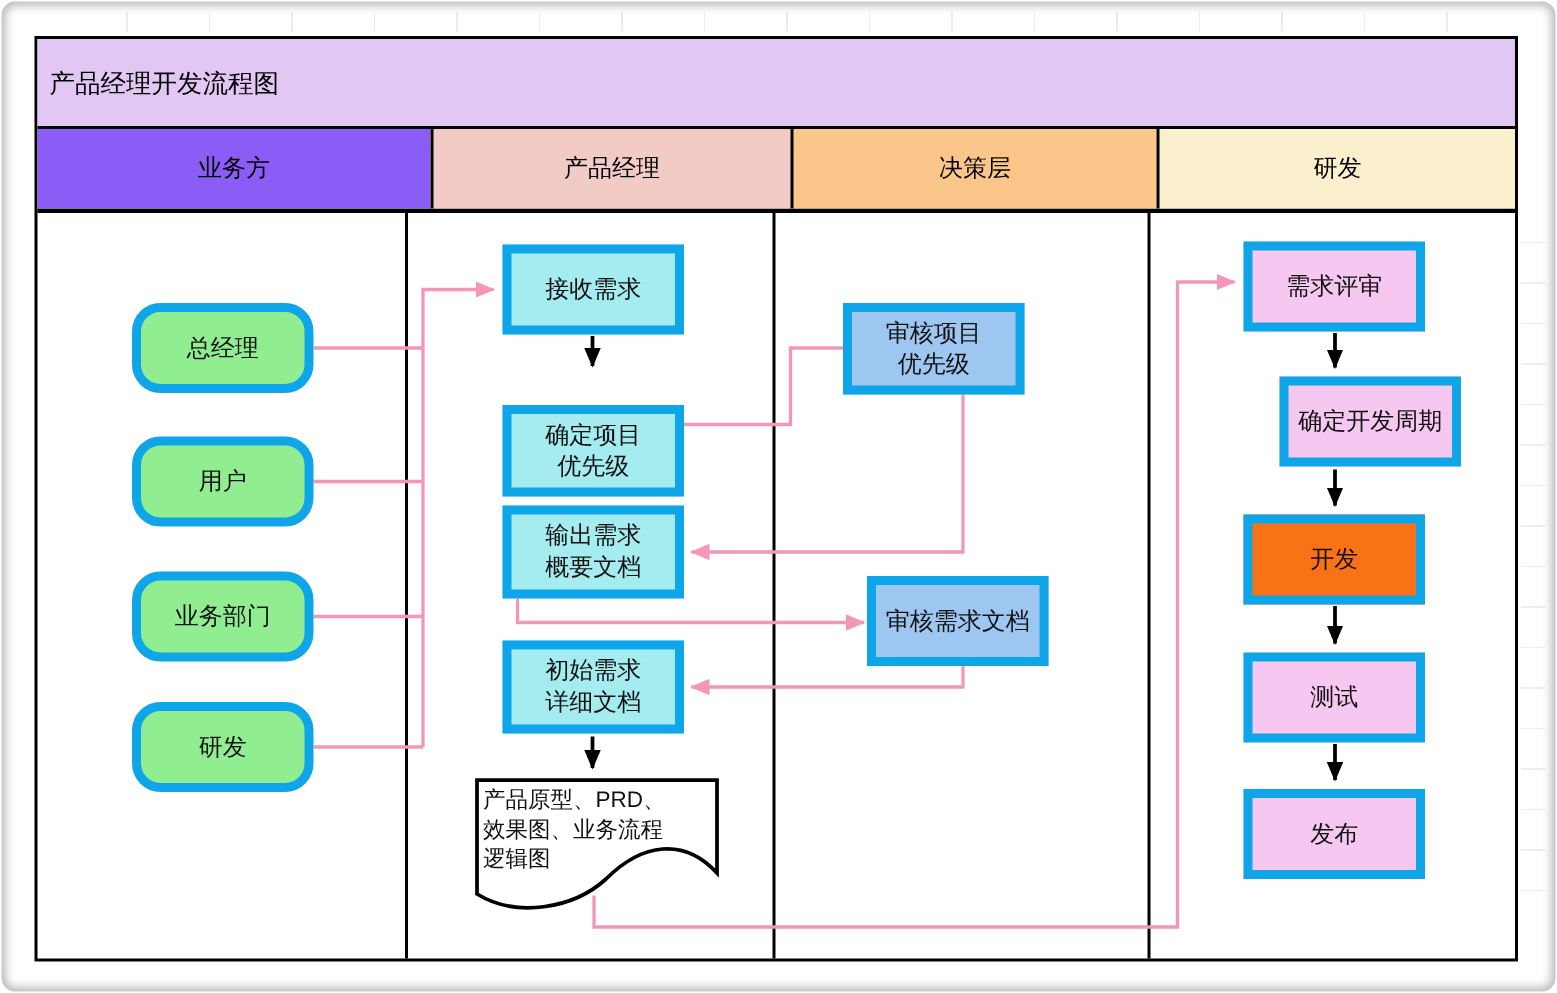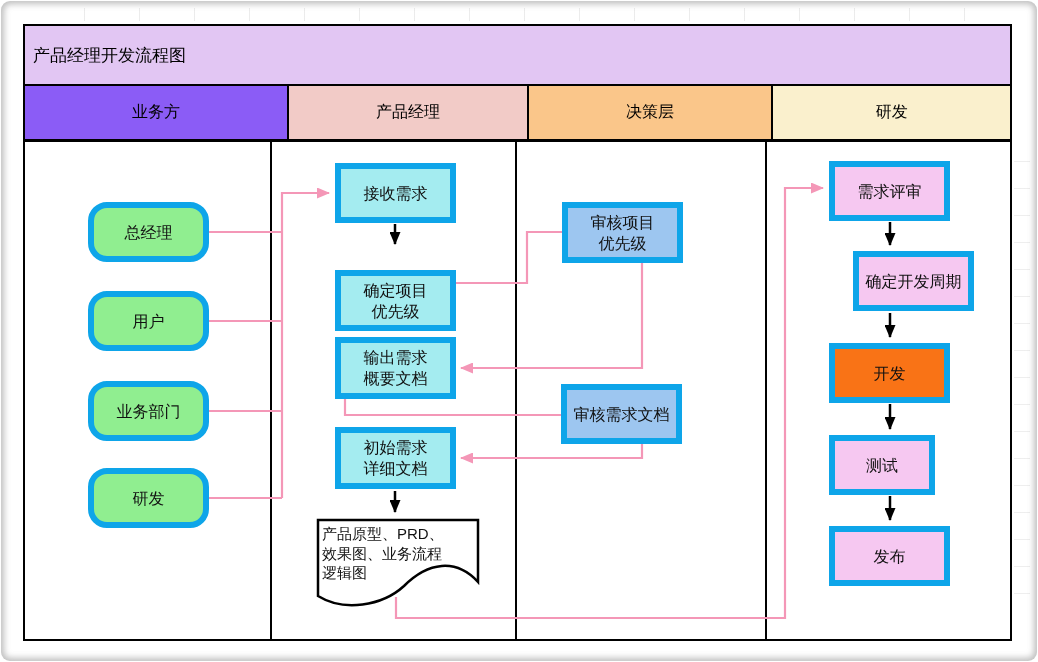--- a/index.html
+++ b/index.html
@@ -128,22 +128,22 @@
 
   <svg class="docshape" style="left:316px;top:518px;" width="164" height="96" viewBox="0 0 164 96">
     <path d="M2,2 L162,2 L162,64 C140,40 112,44 88,68 C66,88 28,94 2,78 Z" fill="#FFFFFF" stroke="#000000" stroke-width="2.5"></path>
   </svg>
   <div class="doc-text" style="left:322px;top:524px;width:152px;">产品原型、PRD、
 效果图、业务流程
 逻辑图</div>
 
   <div class="node" style="left:562px;top:202px;width:121px;height:61px;background:#9DC6F0;">审核项目
 优先级</div>
-  <div class="node" style="left:561px;top:384px;width:121px;height:60px;background:#9DC6F0;">审核需求文档</div>
+  <div class="node" style="left:578px;top:384px;width:121px;height:60px;background:#9DC6F0;">审核需求文档</div>
 
   <div class="node" style="left:829px;top:161px;width:121px;height:60px;background:#F6C8F1;">需求评审</div>
   <div class="node" style="left:829px;top:251px;width:121px;height:60px;background:#F6C8F1;margin-left:24px;">确定开发周期</div>
   <div class="node" style="left:829px;top:343px;width:121px;height:60px;background:#f97316;">开发</div>
-  <div class="node" style="left:829px;top:435px;width:106px;height:60px;background:#F6C8F1;">测试</div>
+  <div class="node" style="left:829px;top:435px;width:121px;height:60px;background:#F6C8F1;">测试</div>
   <div class="node" style="left:829px;top:526px;width:121px;height:60px;background:#F6C8F1;">发布</div>
 
   <div class="edge-shadow"></div>
 </div>
 
 </body></html>

